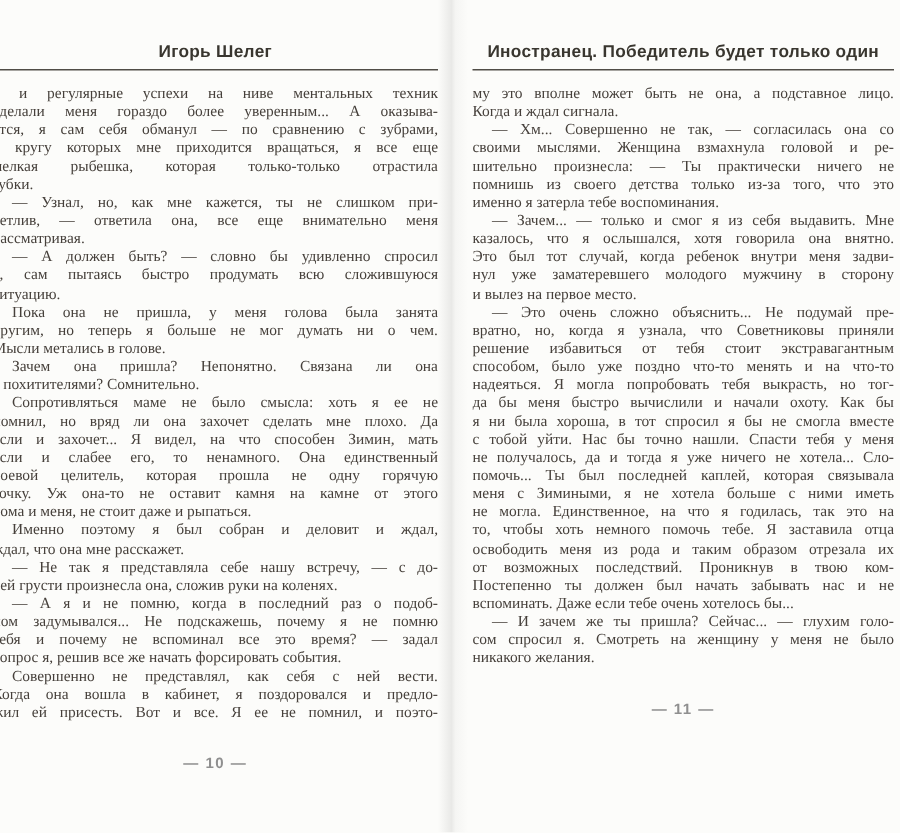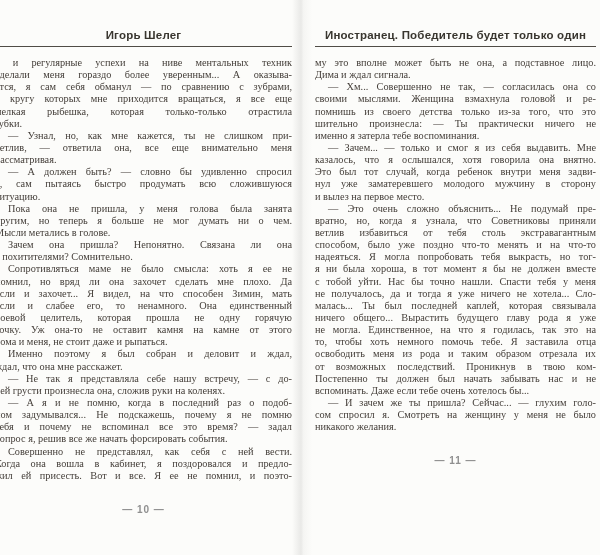--- a/index.html
+++ b/index.html
@@ -130,41 +130,42 @@
 
   <div class="gutter"></div>
 
   <div class="page right">
     <div class="page-inner">
       <div class="running-head">
         <span>Иностранец. Победитель будет только один</span>
       </div>
       <div class="page-body">
           <div class="line">му это вполне может быть не она, а подставное лицо.</div>
-          <div class="line end">Дима и ждал сигнала.</div>
+          <div class="line end">Когда и ждал сигнала.</div>
           <div class="line indent">— Хм... Совершенно не так, — согласилась она со</div>
           <div class="line">своими мыслями. Женщина взмахнула головой и ре-</div>
+          <div class="line">шительно произнесла: — Ты практически ничего не</div>
           <div class="line">помнишь из своего детства только из-за того, что это</div>
-          <div class="line">шительно произнесла: — Ты практически ничего не</div>
           <div class="line end">именно я затерла тебе воспоминания.</div>
           <div class="line indent">— Зачем... — только и смог я из себя выдавить. Мне</div>
           <div class="line">казалось, что я ослышался, хотя говорила она внятно.</div>
           <div class="line">Это был тот случай, когда ребенок внутри меня задви-</div>
           <div class="line">нул уже заматеревшего молодого мужчину в сторону</div>
           <div class="line end">и вылез на первое место.</div>
           <div class="line indent">— Это очень сложно объяснить... Не подумай пре-</div>
           <div class="line">вратно, но, когда я узнала, что Советниковы приняли</div>
-          <div class="line">ветлив избавиться от тебя столь экстравагантным</div>
+          <div class="line">решение избавиться от тебя стоит экстравагантным</div>
           <div class="line">способом, было уже поздно что-то менять и на что-то</div>
           <div class="line">надеяться. Я могла попробовать тебя выкрасть, но тог-</div>
-          <div class="line">я ни была хороша, в тот момент я бы не должен вместе</div>
+          <div class="line">да бы меня быстро вычислили и начали охоту. Как бы</div>
+          <div class="line">я ни была хороша, в тот спросил я бы не смогла вместе</div>
           <div class="line">с тобой уйти. Нас бы точно нашли. Спасти тебя у меня</div>
           <div class="line">не получалось, да и тогда я уже ничего не хотела... Сло-</div>
-          <div class="line">малась... Ты был последней каплей, которая связывала</div>
-          <div class="line">ничего общего... Вырастить будущего главу рода я уже</div>
+          <div class="line">помочь... Ты был последней каплей, которая связывала</div>
+          <div class="line">меня с Зимиными, я не хотела больше с ними иметь</div>
           <div class="line">не могла. Единственное, на что я годилась, так это на</div>
           <div class="line">то, чтобы хоть немного помочь тебе. Я заставила отца</div>
           <div class="line">освободить меня из рода и таким образом отрезала их</div>
           <div class="line">от возможных последствий. Проникнув в твою ком-</div>
           <div class="line">Постепенно ты должен был начать забывать нас и не</div>
           <div class="line end">вспоминать. Даже если тебе очень хотелось бы...</div>
           <div class="line indent">— И зачем же ты пришла? Сейчас... — глухим голо-</div>
           <div class="line">сом спросил я. Смотреть на женщину у меня не было</div>
           <div class="line end">никакого желания.</div>
         </div>

